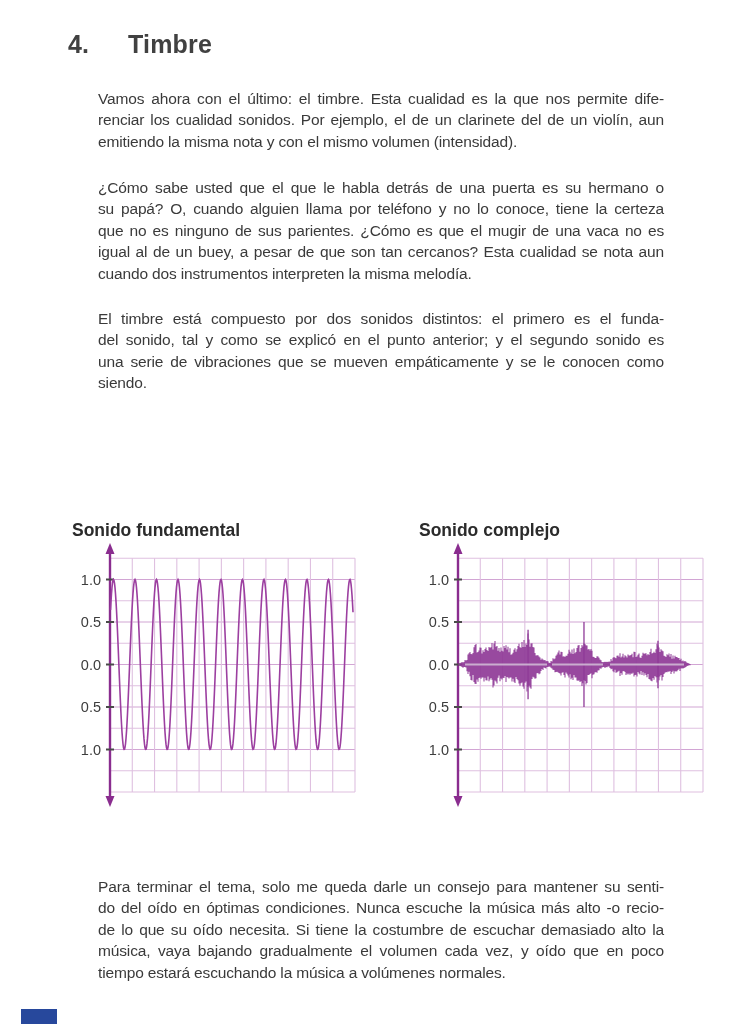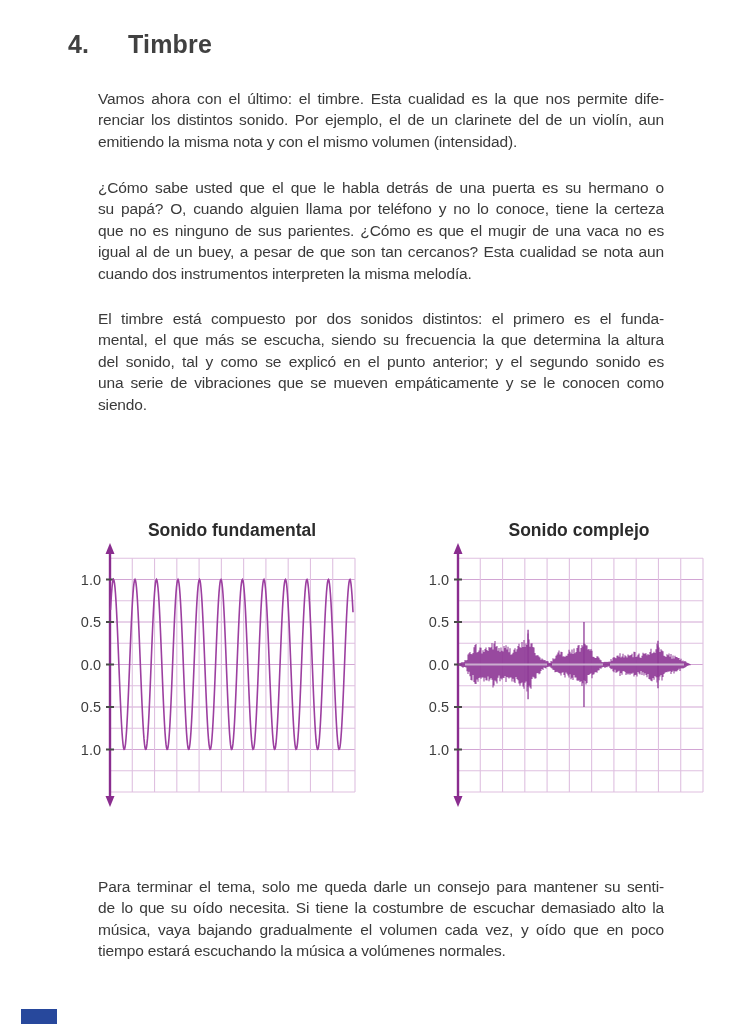--- a/index.html
+++ b/index.html
@@ -15,51 +15,50 @@
   }
   .heading .num{display:inline-block;width:60px;}
   .para{
     position:absolute;left:68px;width:596px;font-size:15.5px;line-height:21.4px;
     letter-spacing:-0.15px;color:#3a3a3a;
   }
   .para .tline{text-align:justify;text-align-last:justify;margin-left:30px;}
   .para .tline.last{text-align:right;text-align-last:left;}
   .fig-title{
     position:absolute;top:520px;font-size:17.5px;font-weight:bold;color:#2b2b2b;
-    width:320px;text-align:center;
+    width:320px;text-align:left;
   }
   .chart-svg{position:absolute;top:540px;}
   .corner-marker{
     position:absolute;left:21px;top:1009px;width:36px;height:15px;background:#27489c;
   }
 </style>
 </head>
 <body>
 
 <div class="page">
 
   <div class="heading">
     <span class="num">4.</span><span>Timbre</span>
   </div>
 
   <div class="para" id="para-0" style="top:88px">
       <div class="tline">Vamos ahora con el último: el timbre. Esta cualidad es la que nos permite dife-</div>
-      <div class="tline">renciar los distintos sonido. Por ejemplo, el de un clarinete del de un violín, aun</div>
+      <div class="tline">renciar los cualidad sonidos. Por ejemplo, el de un clarinete del de un violín, aun</div>
       <div class="tline last">emitiendo la misma nota y con el mismo volumen (intensidad).</div>
     </div>
   <div class="para" id="para-1" style="top:177px">
       <div class="tline">¿Cómo sabe usted que el que le habla detrás de una puerta es su hermano o</div>
       <div class="tline">su papá? O, cuando alguien llama por teléfono y no lo conoce, tiene la certeza</div>
       <div class="tline">que no es ninguno de sus parientes. ¿Cómo es que el mugir de una vaca no es</div>
       <div class="tline">igual al de un buey, a pesar de que son tan cercanos? Esta cualidad se nota aun</div>
       <div class="tline last">cuando dos instrumentos interpreten la misma melodía.</div>
     </div>
   <div class="para" id="para-2" style="top:308px">
       <div class="tline">El timbre está compuesto por dos sonidos distintos: el primero es el funda-</div>
-      <div class="tline">mental, el que más se escucha, siendo su frecuencia la que determina la altura</div>
       <div class="tline">del sonido, tal y como se explicó en el punto anterior; y el segundo sonido es</div>
       <div class="tline">una serie de vibraciones que se mueven empáticamente y se le conocen como</div>
       <div class="tline last">siendo.</div>
     </div>
 
   <div class="fig-title" style="left:72px">Sonido fundamental</div>
   <div class="fig-title" style="left:419px">Sonido complejo</div>
 
   <svg class="chart-svg" id="chart-0" style="left:60px" width="320" height="270" viewBox="0 0 320 270">
       <line x1="50" y1="18.25" x2="295" y2="18.25" stroke="#dfc0e0" stroke-width="1.1"></line>
@@ -139,19 +138,20 @@
       <text x="41" y="214.5" text-anchor="end" font-size="14.5" fill="#3d3d3d" font-family="Liberation Sans, sans-serif">1.0</text>
       <path d="M51 123.5V125.3M52 123.2V126.1M53 122.7V126.2M54 121.9V127.1M55 122.6V127.8M56 122.0V127.0M57 120.0V127.1M58 120.6V127.5M59 119.9V131.2M60 114.6V133.9M61 113.3V131.8M62 112.0V136.2M63 114.0V140.1M64 114.3V140.4M65 113.0V135.0M66 107.3V141.9M67 104.9V143.7M68 104.1V143.9M69 112.4V139.5M70 111.9V141.8M71 110.4V137.9M72 107.6V137.4M73 107.7V138.8M74 113.6V137.4M75 110.3V137.5M76 112.1V141.4M77 109.1V137.8M78 107.6V140.2M79 110.0V140.6M80 111.1V136.5M81 107.1V141.3M82 107.8V139.6M83 107.2V138.0M84 103.1V139.8M85 109.6V147.5M86 103.6V145.6M87 100.9V140.6M88 106.7V141.4M89 106.1V143.4M90 110.8V137.8M91 108.1V135.4M92 111.8V141.3M93 107.5V138.6M94 110.7V139.5M95 111.5V137.8M96 106.1V137.9M97 108.1V136.1M98 105.2V142.0M99 109.6V137.0M100 106.7V137.6M101 112.3V138.6M102 108.2V137.5M103 114.8V137.5M104 114.3V141.5M105 112.7V138.7M106 109.7V141.8M107 108.2V142.9M108 111.7V137.0M109 109.2V138.9M110 106.1V140.3M111 103.8V143.6M112 107.3V145.7M113 107.8V143.2M114 101.9V142.6M115 107.1V146.4M116 99.9V148.8M117 107.0V142.8M118 103.5V141.6M119 105.0V151.5M120 93.4V146.7M121 99.6V145.7M122 106.7V147.6M123 103.4V148.7M124 103.3V139.1M125 107.1V136.7M126 107.5V137.4M127 113.0V138.8M128 115.6V138.3M129 115.3V133.2M130 115.3V133.0M131 116.4V134.3M132 117.6V133.5M133 119.8V131.1M134 118.5V129.0M135 119.4V130.0M136 120.3V127.5M137 120.0V128.1M138 121.3V128.4M139 121.1V126.9M140 121.2V126.9M141 122.7V126.5M142 123.0V126.8M143 121.0V127.7M144 121.5V128.5M145 118.2V129.7M146 119.2V130.0M147 118.5V132.3M148 115.8V131.9M149 114.5V131.7M150 112.4V132.3M151 110.5V133.1M152 114.4V133.5M153 111.7V135.6M154 112.1V132.7M155 116.4V132.2M156 116.3V135.0M157 116.9V137.6M158 115.7V132.4M159 115.8V133.8M160 113.8V135.5M161 109.8V137.4M162 111.7V134.2M163 113.4V139.3M164 109.4V137.7M165 114.1V139.9M166 108.4V135.0M167 113.2V137.5M168 112.0V137.4M169 107.9V140.4M170 105.4V140.7M171 105.1V140.6M172 111.7V142.1M173 107.9V141.3M174 105.1V145.9M175 106.4V143.3M176 103.6V139.9M177 104.1V140.9M178 105.2V144.5M179 105.5V142.9M180 109.6V135.1M181 109.0V135.0M182 110.5V134.1M183 108.9V133.3M184 110.7V138.2M185 116.7V134.7M186 117.0V134.3M187 118.0V132.5M188 117.9V132.1M189 116.2V132.8M190 116.5V130.4M191 117.8V130.3M192 119.6V128.3M193 120.2V128.7M194 121.9V127.4M195 122.3V127.0M196 121.9V127.0M197 121.8V127.9M198 122.0V127.0M199 121.8V127.3M200 122.0V126.6M201 121.4V126.5M202 121.7V127.9M203 119.1V129.2M204 120.8V128.7M205 117.8V131.3M206 117.0V132.2M207 117.8V129.7M208 118.2V132.7M209 115.7V132.2M210 115.6V131.6M211 116.8V130.8M212 113.3V136.1M213 117.6V133.0M214 116.5V134.8M215 113.8V131.3M216 117.4V131.1M217 115.2V132.0M218 116.2V135.0M219 117.6V133.4M220 114.4V134.6M221 115.6V133.6M222 115.6V134.7M223 114.9V133.6M224 113.7V133.8M225 117.2V132.8M226 111.8V136.4M227 112.0V135.1M228 117.0V134.8M229 116.5V136.4M230 114.8V131.9M231 113.4V133.4M232 117.5V134.4M233 117.9V131.1M234 115.8V135.0M235 112.8V132.3M236 113.7V135.5M237 113.4V133.2M238 113.3V134.9M239 115.3V137.2M240 114.0V133.9M241 115.1V139.1M242 111.9V139.6M243 108.8V140.7M244 113.6V141.2M245 113.1V138.0M246 111.7V139.8M247 112.9V136.0M248 109.2V137.3M249 103.7V142.5M250 105.6V137.2M251 107.4V140.2M252 112.1V136.4M253 109.2V135.1M254 110.5V140.4M255 111.2V137.1M256 115.7V133.9M257 116.2V132.8M258 117.1V132.0M259 114.2V132.2M260 115.3V131.4M261 113.4V131.7M262 116.7V131.1M263 113.9V134.0M264 118.8V132.1M265 115.5V130.7M266 118.5V133.5M267 115.7V131.3M268 116.9V131.5M269 117.1V131.3M270 118.0V129.9M271 118.1V128.8M272 119.9V130.9M273 118.8V128.5M274 121.2V128.2M275 120.6V128.6M276 121.4V128.1M277 121.1V127.4M278 121.7V127.0M279 122.8V125.9M280 122.9V125.7M281 123.6V125.3M282 123.9V125.3" stroke="#8f3a97" stroke-width="1.1" fill="none" opacity="0.92"></path>
       <line x1="120.064" y1="89.65" x2="120.064" y2="159.35" stroke="#8f3a97" stroke-width="1.3"></line>
       <line x1="175.976" y1="82" x2="175.976" y2="167" stroke="#8f3a97" stroke-width="1.3"></line>
       <line x1="249.984" y1="100.7" x2="249.984" y2="148.3" stroke="#8f3a97" stroke-width="1.3"></line>
       <path d="M57 124.5h1M58 124.5h1M59 124.5h1M60 124.5h1M61 124.5h1M62 124.5h1M63 124.5h1M64 124.5h1M65 124.5h1M66 124.5h1M67 124.5h1M68 124.5h1M69 124.5h1M70 124.5h1M71 124.5h1M72 124.5h1M73 124.5h1M74 124.5h1M75 124.5h1M76 124.5h1M77 124.5h1M78 124.5h1M79 124.5h1M80 124.5h1M81 124.5h1M82 124.5h1M83 124.5h1M84 124.5h1M85 124.5h1M86 124.5h1M87 124.5h1M88 124.5h1M89 124.5h1M90 124.5h1M91 124.5h1M92 124.5h1M93 124.5h1M94 124.5h1M95 124.5h1M96 124.5h1M97 124.5h1M98 124.5h1M99 124.5h1M100 124.5h1M101 124.5h1M102 124.5h1M103 124.5h1M104 124.5h1M105 124.5h1M106 124.5h1M107 124.5h1M108 124.5h1M109 124.5h1M110 124.5h1M111 124.5h1M112 124.5h1M113 124.5h1M114 124.5h1M115 124.5h1M116 124.5h1M117 124.5h1M118 124.5h1M119 124.5h1M120 124.5h1M121 124.5h1M122 124.5h1M123 124.5h1M124 124.5h1M125 124.5h1M126 124.5h1M127 124.5h1M128 124.5h1M129 124.5h1M130 124.5h1M131 124.5h1M132 124.5h1M133 124.5h1M134 124.5h1M135 124.5h1M136 124.5h1M137 124.5h1M138 124.5h1M144 124.5h1M145 124.5h1M146 124.5h1M147 124.5h1M148 124.5h1M149 124.5h1M150 124.5h1M151 124.5h1M152 124.5h1M153 124.5h1M154 124.5h1M155 124.5h1M156 124.5h1M157 124.5h1M158 124.5h1M159 124.5h1M160 124.5h1M161 124.5h1M162 124.5h1M163 124.5h1M164 124.5h1M165 124.5h1M166 124.5h1M167 124.5h1M168 124.5h1M169 124.5h1M170 124.5h1M171 124.5h1M172 124.5h1M173 124.5h1M174 124.5h1M175 124.5h1M176 124.5h1M177 124.5h1M178 124.5h1M179 124.5h1M180 124.5h1M181 124.5h1M182 124.5h1M183 124.5h1M184 124.5h1M185 124.5h1M186 124.5h1M187 124.5h1M188 124.5h1M189 124.5h1M190 124.5h1M191 124.5h1M192 124.5h1M193 124.5h1M194 124.5h1M202 124.5h1M203 124.5h1M204 124.5h1M205 124.5h1M206 124.5h1M207 124.5h1M208 124.5h1M209 124.5h1M210 124.5h1M211 124.5h1M212 124.5h1M213 124.5h1M214 124.5h1M215 124.5h1M216 124.5h1M217 124.5h1M218 124.5h1M219 124.5h1M220 124.5h1M221 124.5h1M222 124.5h1M223 124.5h1M224 124.5h1M225 124.5h1M226 124.5h1M227 124.5h1M228 124.5h1M229 124.5h1M230 124.5h1M231 124.5h1M232 124.5h1M233 124.5h1M234 124.5h1M235 124.5h1M236 124.5h1M237 124.5h1M238 124.5h1M239 124.5h1M240 124.5h1M241 124.5h1M242 124.5h1M243 124.5h1M244 124.5h1M245 124.5h1M246 124.5h1M247 124.5h1M248 124.5h1M249 124.5h1M250 124.5h1M251 124.5h1M252 124.5h1M253 124.5h1M254 124.5h1M255 124.5h1M256 124.5h1M257 124.5h1M258 124.5h1M259 124.5h1M260 124.5h1M261 124.5h1M262 124.5h1M263 124.5h1M264 124.5h1M265 124.5h1M266 124.5h1M267 124.5h1M268 124.5h1M269 124.5h1M270 124.5h1M271 124.5h1M272 124.5h1M273 124.5h1M274 124.5h1M275 124.5h1" stroke="#d4c0d8" stroke-width="2" fill="none" opacity="0.85"></path>
     </svg>
 
   <div class="para" id="para-3" style="top:876px">
       <div class="tline">Para terminar el tema, solo me queda darle un consejo para mantener su senti-</div>
+      <div class="tline">do del oído en óptimas condiciones. Nunca escuche la música más alto -o recio-</div>
       <div class="tline">de lo que su oído necesita. Si tiene la costumbre de escuchar demasiado alto la</div>
       <div class="tline">música, vaya bajando gradualmente el volumen cada vez, y oído que en poco</div>
       <div class="tline last">tiempo estará escuchando la música a volúmenes normales.</div>
     </div>
 
   <div class="corner-marker" style="background: rgb(39, 72, 156);"></div>
 </div>
 
 </body></html>

